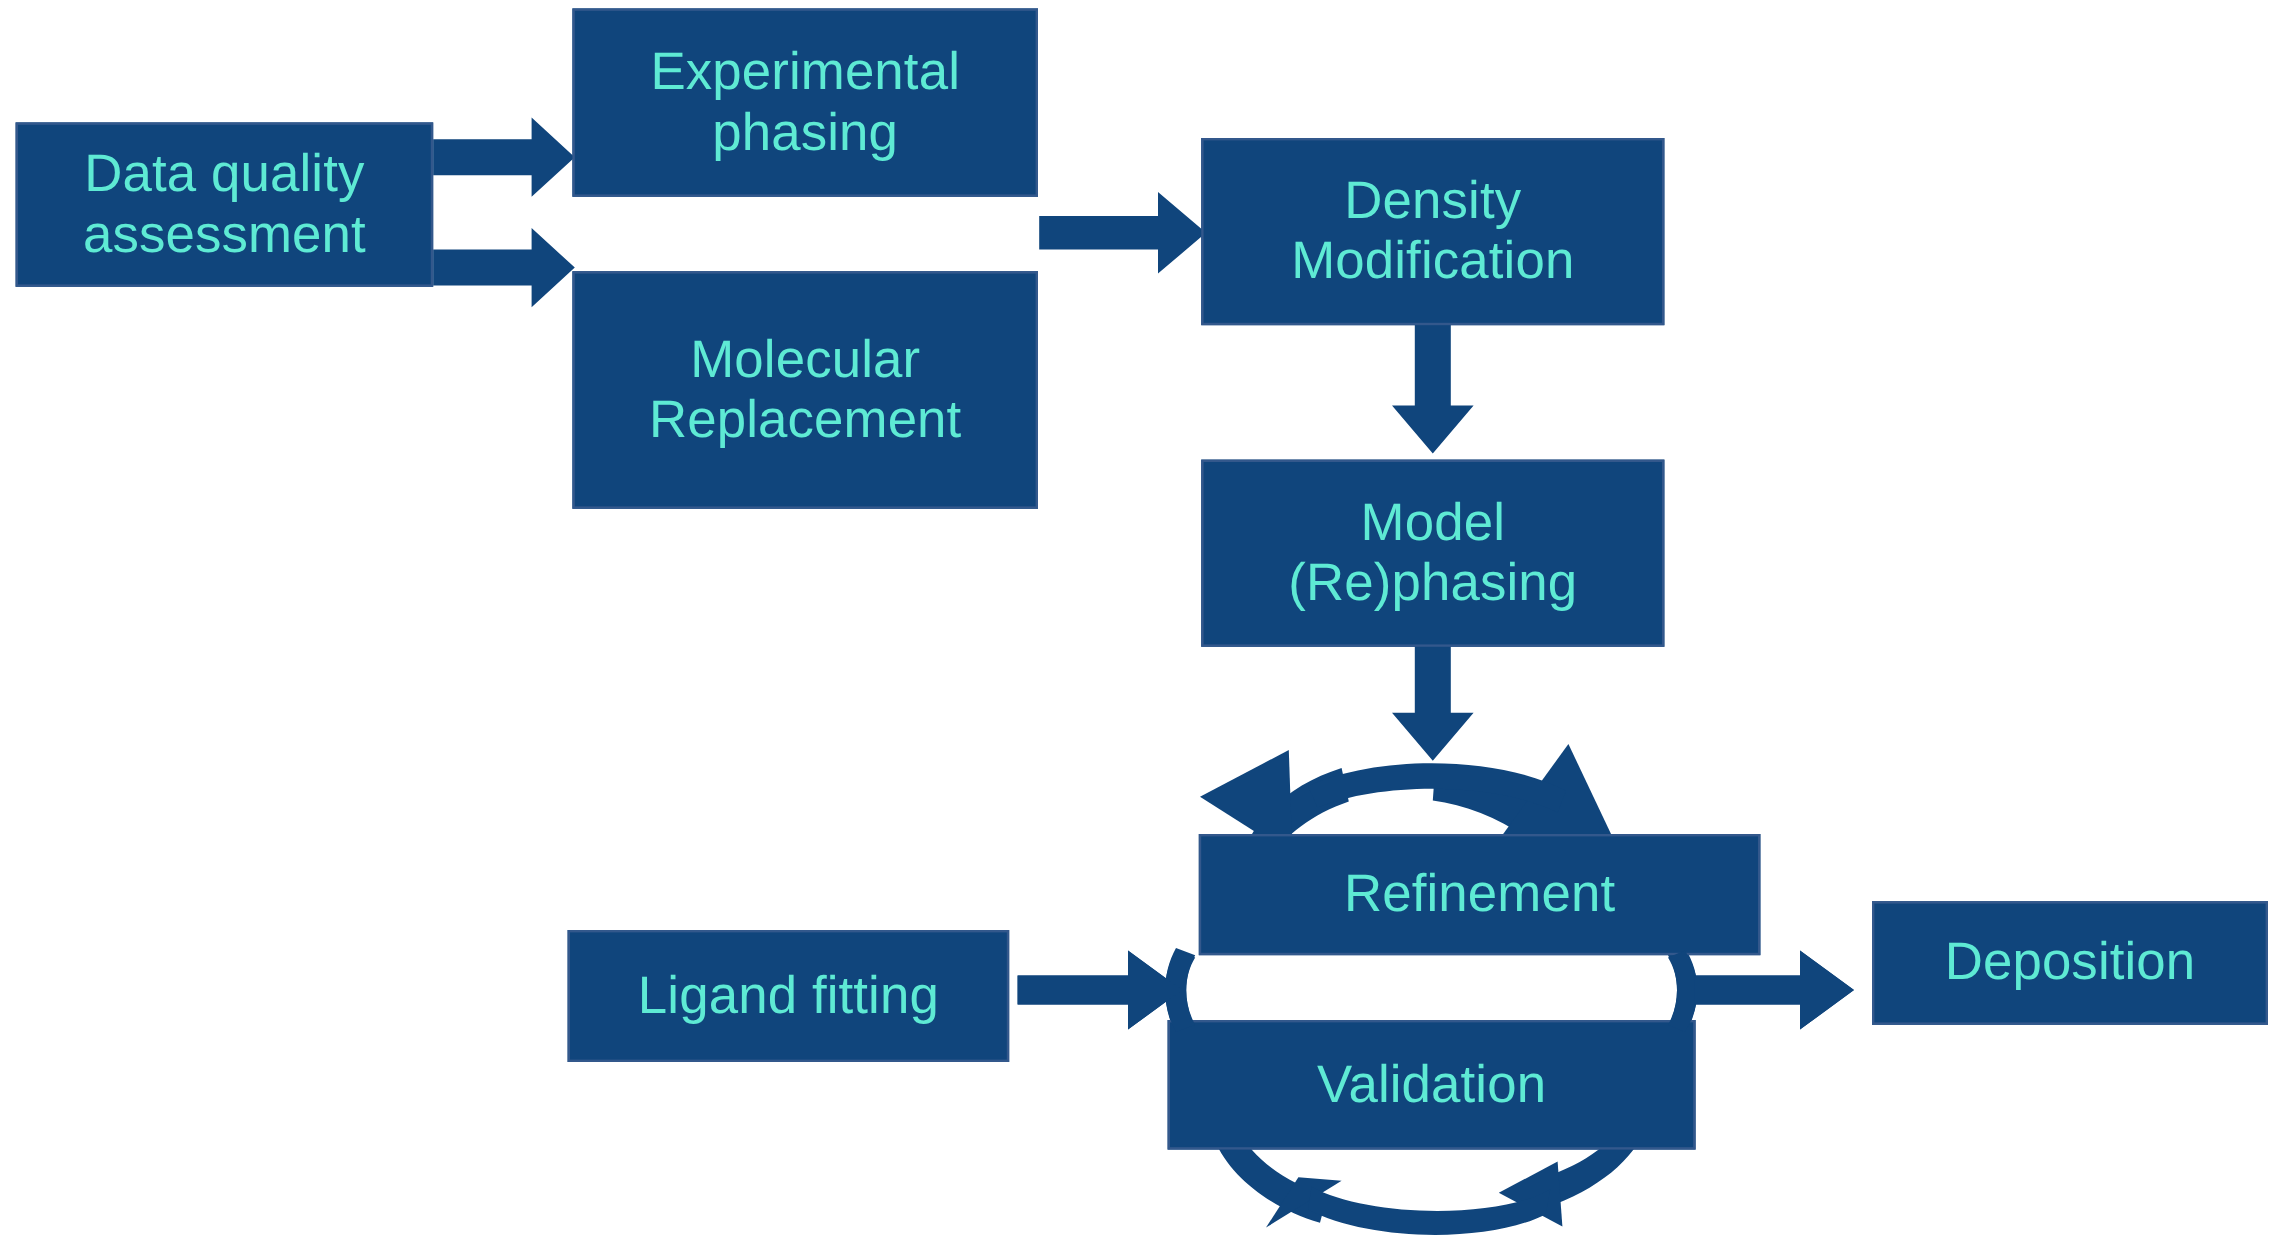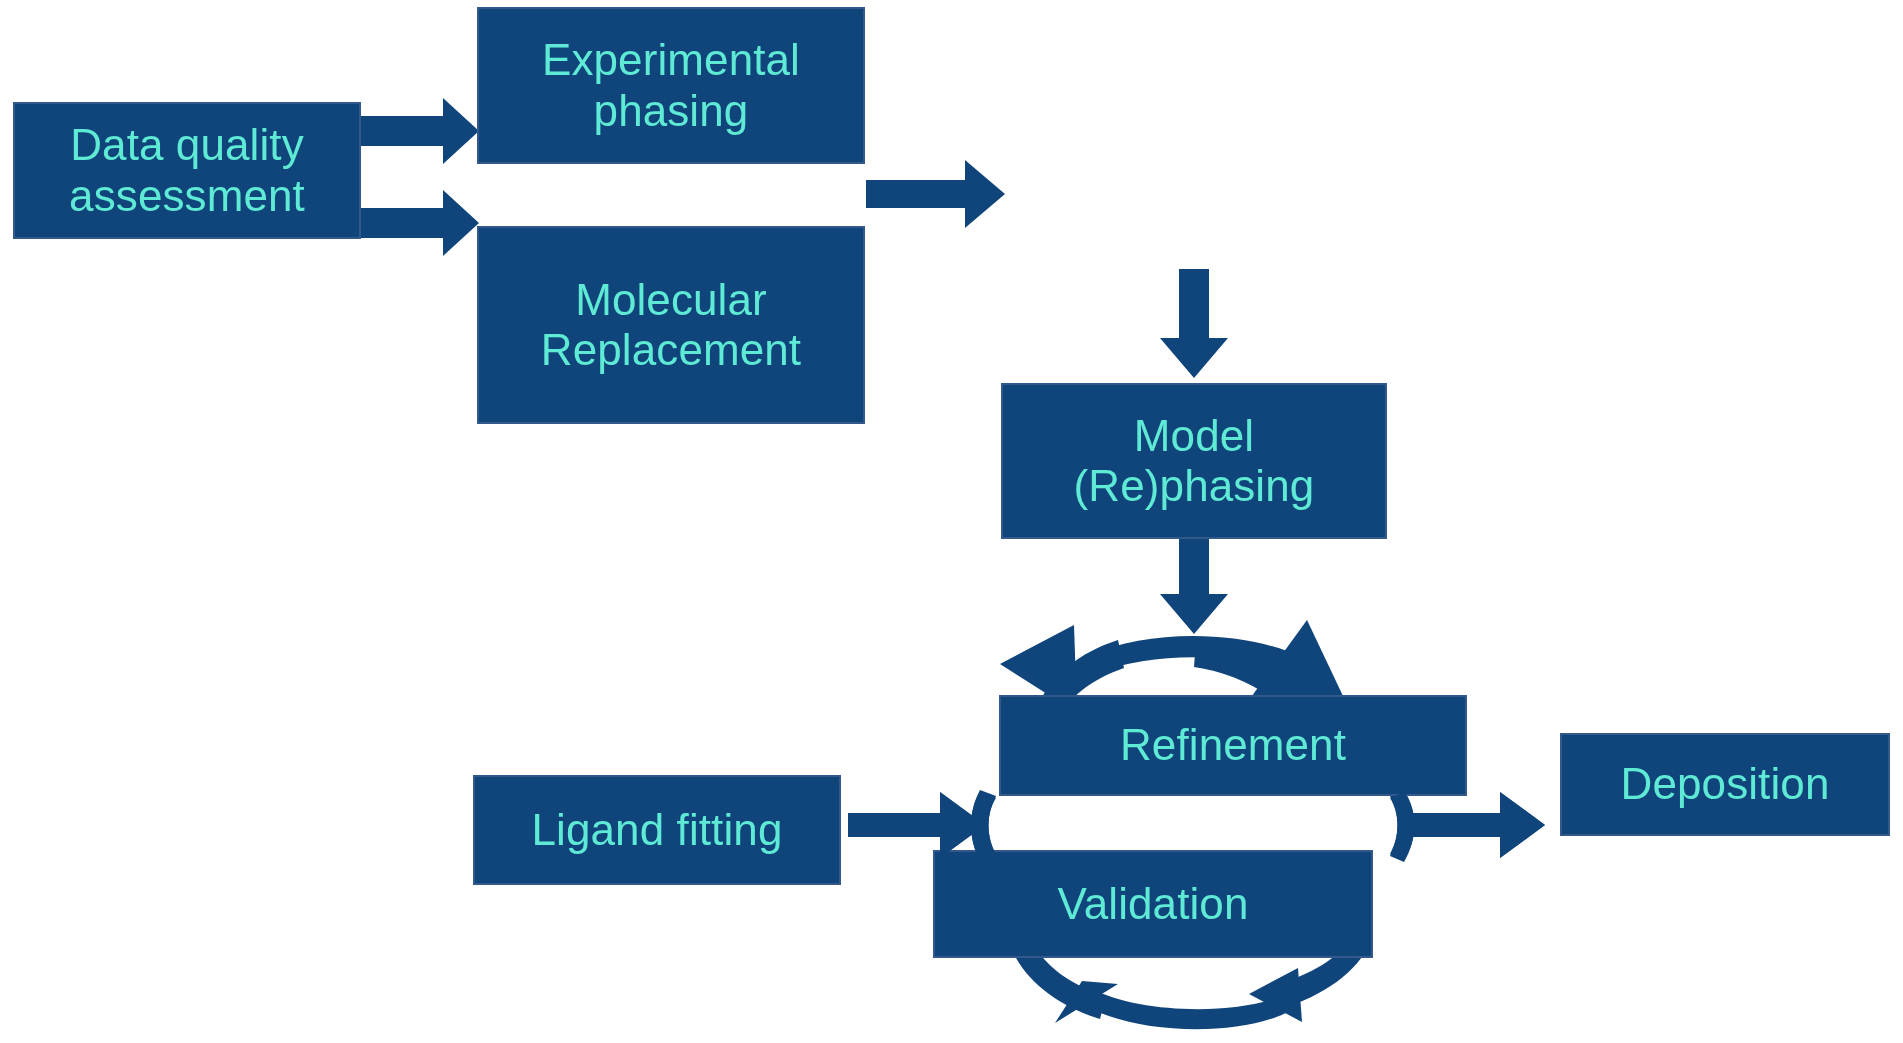--- a/index.html
+++ b/index.html
@@ -151,31 +151,33 @@
 
   <div class="node" style="left:13px; top:102px; width:348px; height:137px;">Data quality
 assessment</div>
 
   <div class="node" style="left:477px; top:7px; width:388px; height:157px;">Experimental
 phasing</div>
 
   <div class="node" style="left:477px; top:226px; width:388px; height:198px;">Molecular
 Replacement</div>
 
+  <div class="node" style="left:1001px; top:115px; width:386px; height:156px;">Density
+Modification</div>
 
   <div class="node" style="left:1001px; top:383px; width:386px; height:156px;">Model
 (Re)phasing</div>
 
   <div class="node" style="left:999px; top:695px; width:468px; height:101px;">Refinement</div>
 
-  <div class="node" style="left:933px; top:850px; width:440px; height:108px;">Validation</div>
+  <div class="node" style="left:973px; top:850px; width:440px; height:108px;">Validation</div>
 
   <div class="node" style="left:473px; top:775px; width:368px; height:110px;">Ligand fitting</div>
 
-  <div class="node" style="left:1560px; top:733px; width:330px; height:103px;">Deposition</div>
+  <div class="node" style="left:1560px; top:751px; width:330px; height:103px;">Deposition</div>
 
   <svg id="svg-top-layer" viewBox="0 0 1903 1043" xmlns="http://www.w3.org/2000/svg">
     <g>
       <path d="M 980 792
                C 968 812, 968 838, 980 860
                L 996 854
                C 986 836, 986 814, 996 798 Z" fill="#10457c"></path>
     </g>
     <g>
       <path d="M 1404 792

